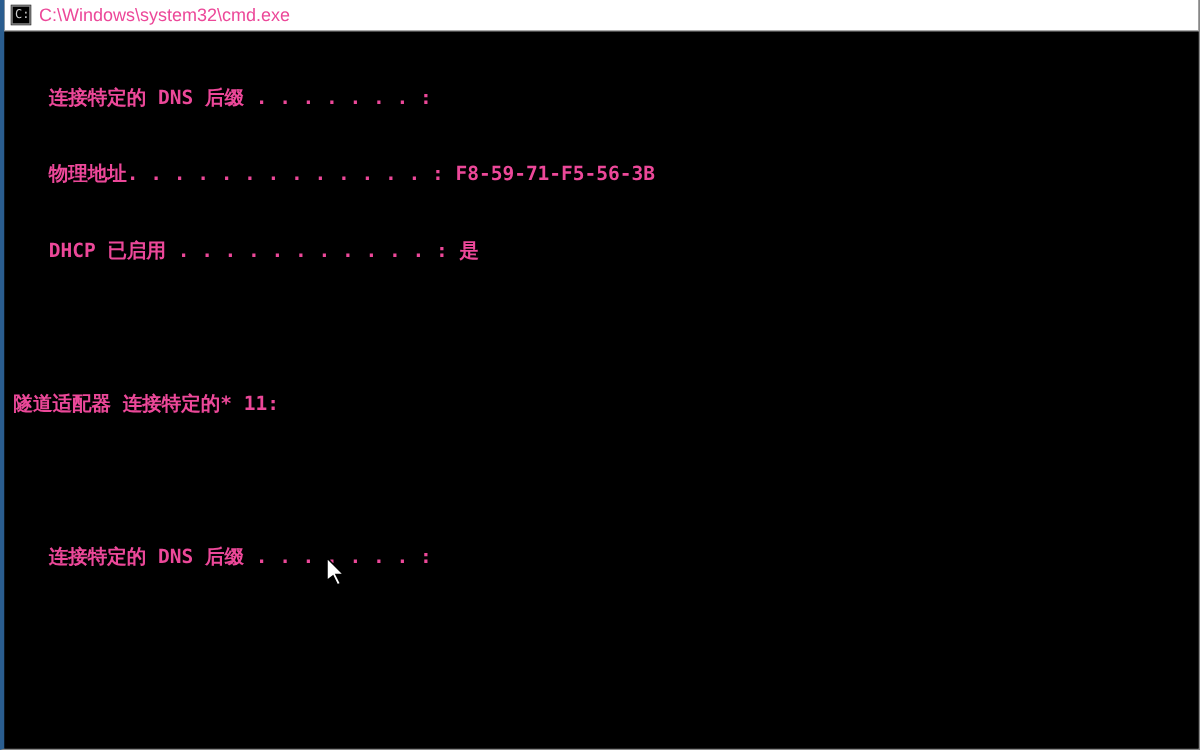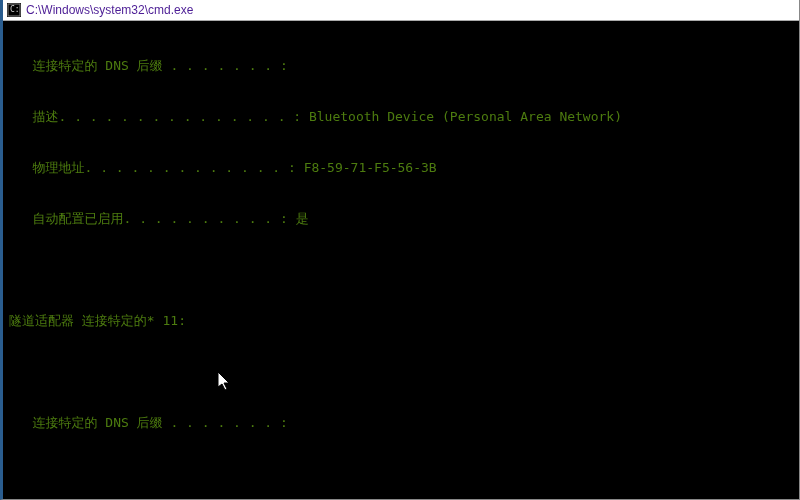--- a/index.html
+++ b/index.html
@@ -32,34 +32,35 @@
     }
     .title-icon {
       width: 14px;
       height: 14px;
       margin-right: 5px;
       display: inline-flex;
       align-items: center;
       justify-content: center;
     }
     .title-text {
-      color: #4c1d95;
+      color: #ec4899;
       font-size: 12px;
       font-family: "Segoe UI", "Tahoma", sans-serif;
       white-space: nowrap;
     }
     .terminal {
       flex: 1;
       background: #000;
-      color: #4d7c0f;
+      color: #ec4899;
       padding: 2px 6px 6px 6px;
       line-height: 17px;
       white-space: pre;
       font-family: "NSimSun", "SimSun", "Consolas", monospace;
       overflow: hidden;
+      font-weight: bold;
     }
     .line { white-space: pre; }
     .mouse-cursor {
       position: absolute;
       left: 218px;
       top: 372px;
       pointer-events: none;
       z-index: 10;
     }
   </style>
@@ -73,23 +74,22 @@
         <rect x="0" y="0" width="14" height="14" fill="#000"></rect>
         <rect x="1" y="1" width="12" height="12" fill="none" stroke="#888" stroke-width="1"></rect>
         <text x="3" y="9" font-size="8" fill="#ccc" font-family="monospace">C:</text>
       </svg>
     </span>
     <span class="title-text">C:\Windows\system32\cmd.exe</span>
   </div>
 
   <div class="terminal">
     <div class="line">   连接特定的 DNS 后缀 . . . . . . . :</div>
-    <div class="line">   描述. . . . . . . . . . . . . . . : Bluetooth Device (Personal Area Network)</div>
     <div class="line">   物理地址. . . . . . . . . . . . . : F8-59-71-F5-56-3B</div>
-    <div class="line">   自动配置已启用. . . . . . . . . . : 是</div>
+    <div class="line">   DHCP 已启用 . . . . . . . . . . . : 是</div>
     <div class="line"> </div>
     <div class="line">隧道适配器 连接特定的* 11:</div>
     <div class="line"> </div>
     <div class="line">   连接特定的 DNS 后缀 . . . . . . . :</div>
     
     
     
     
     
     

